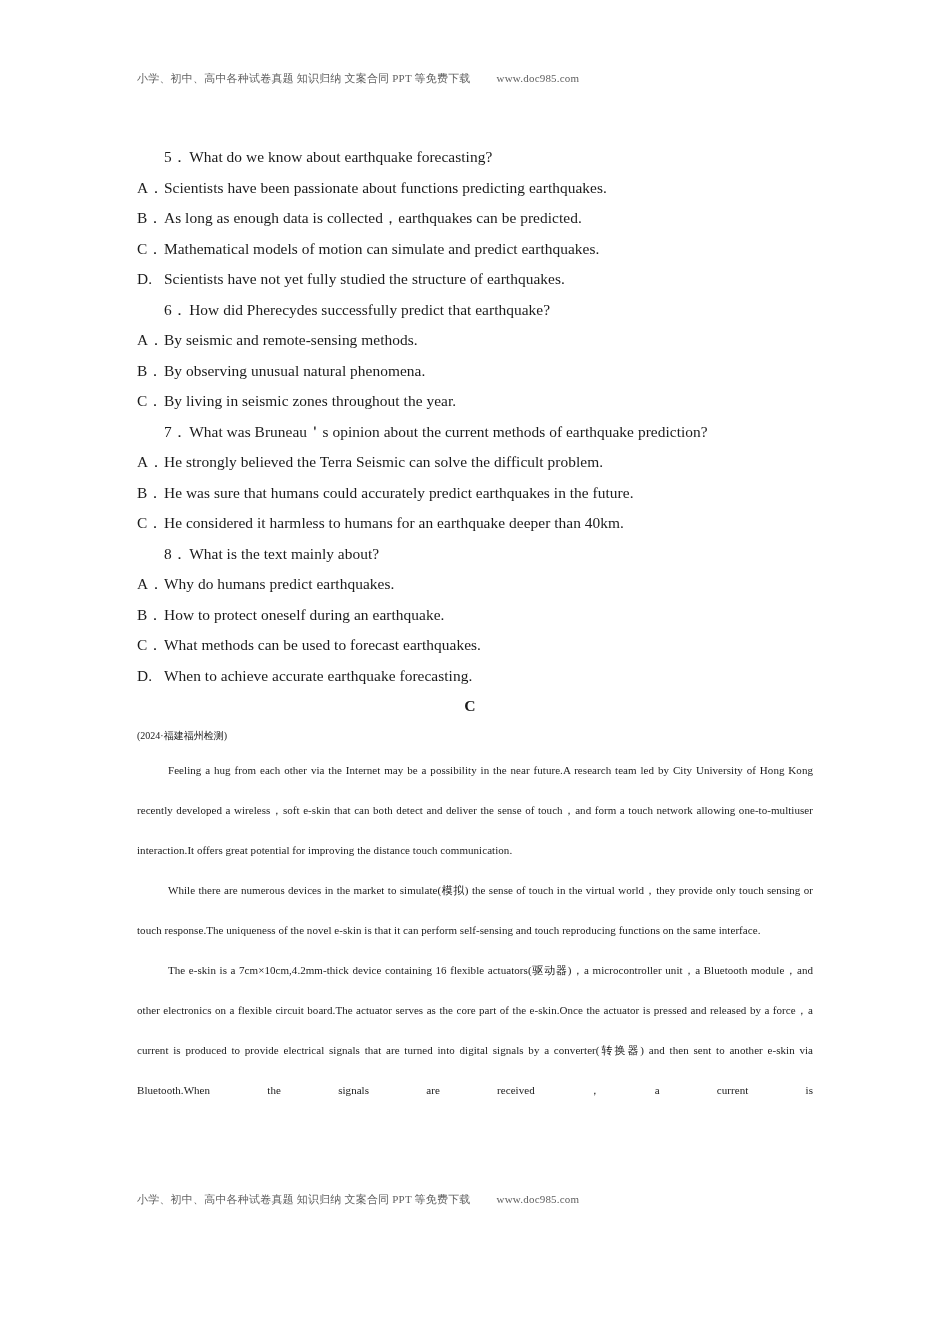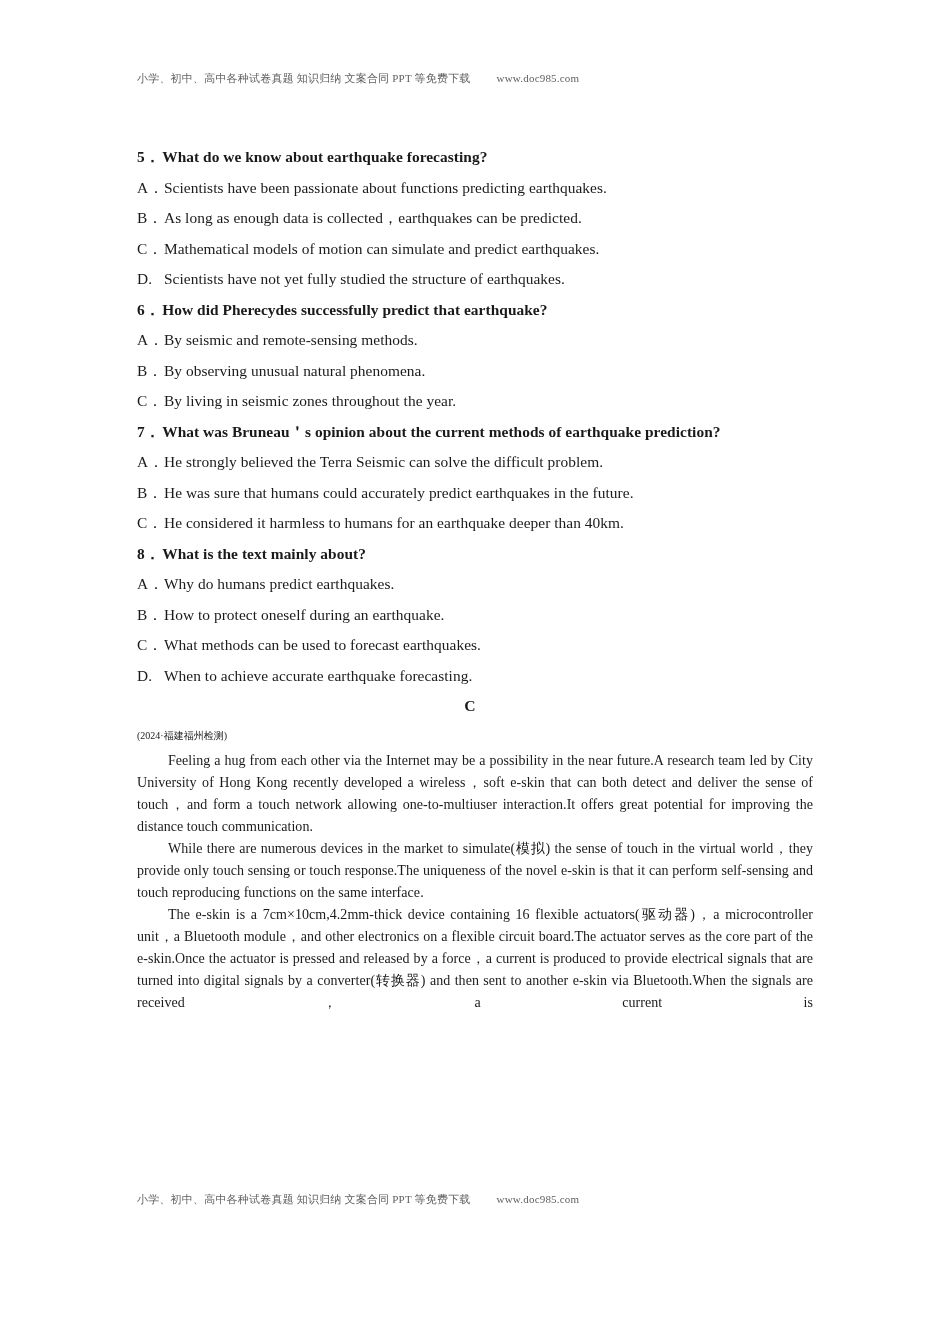--- a/index.html
+++ b/index.html
@@ -42,25 +42,26 @@
   
   .content {
     position: absolute;
     left: 137px;
     top: 142px;
     width: 676px;
   }
 
   .q-line {
     font-size: 15.4px;
-    font-weight: bold;
+    font-weight: normal;
     line-height: 30.5px;
     height: 30.5px;
     white-space: nowrap;
     letter-spacing: 0.05px;
+    margin-left: 27px;
   }
   .q-line .qnum { margin-right: 2px; }
 
   .opt-line {
     font-size: 15.4px;
     line-height: 30.5px;
     height: 30.5px;
     white-space: nowrap;
     letter-spacing: 0.05px;
   }
@@ -82,22 +83,22 @@
   
   .source {
     font-size: 10px;
     line-height: 29px;
     height: 29px;
     white-space: nowrap;
   }
 
   
   .para {
-    font-size: 14px;
-    line-height: 22px;
+    font-size: 11px;
+    line-height: 40px;
     text-align: justify;
     text-justify: inter-word;
     text-indent: 31px;
     margin: 0;
     letter-spacing: 0.05px;
   }
   
   .para.clipped::after {
     content: "";
     display: inline-block;

